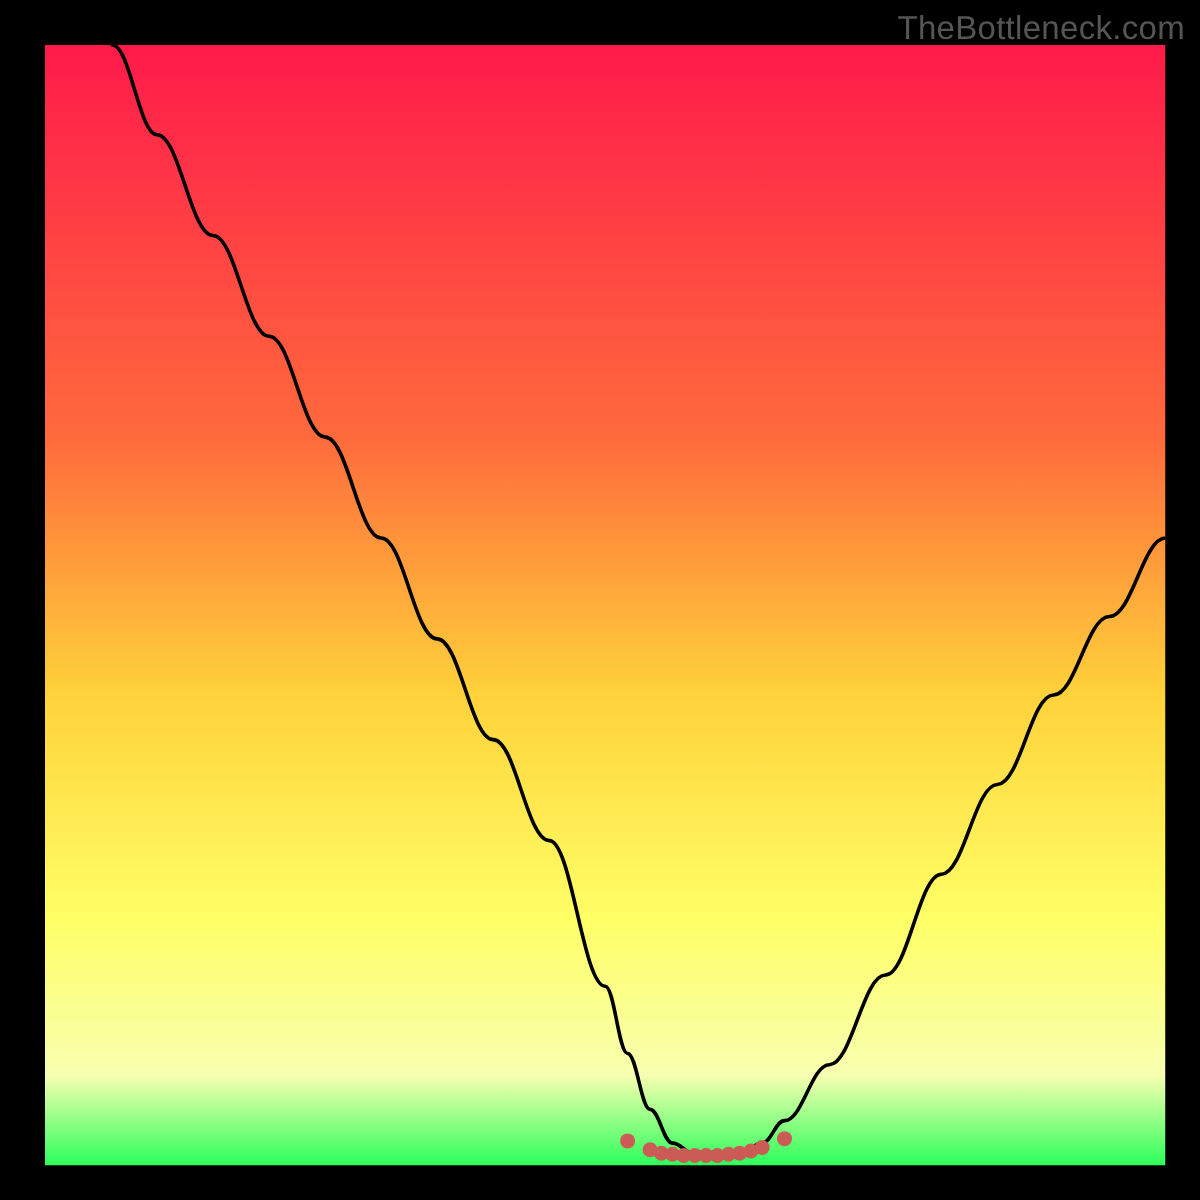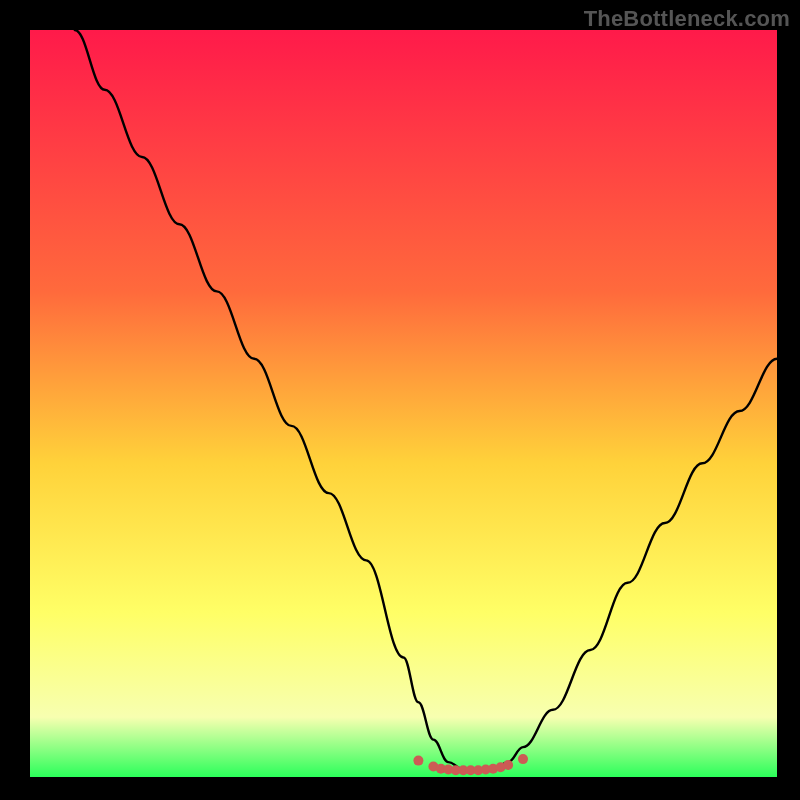--- a/index.html
+++ b/index.html
@@ -16,21 +16,21 @@
     width: 800px;
     height: 800px;
     background: #000;
   }
   .watermark {
     position: absolute;
     top: 6px;
     right: 10px;
     color: #555;
     font-size: 22px;
-    font-weight: 700;
+    font-weight: 400;
     letter-spacing: 0.2px;
     z-index: 10;
   }
   .plot-wrap {
     position: absolute;
     left: 30px;
     top: 30px;
     width: 747px;
     height: 747px;
     background: #000;

